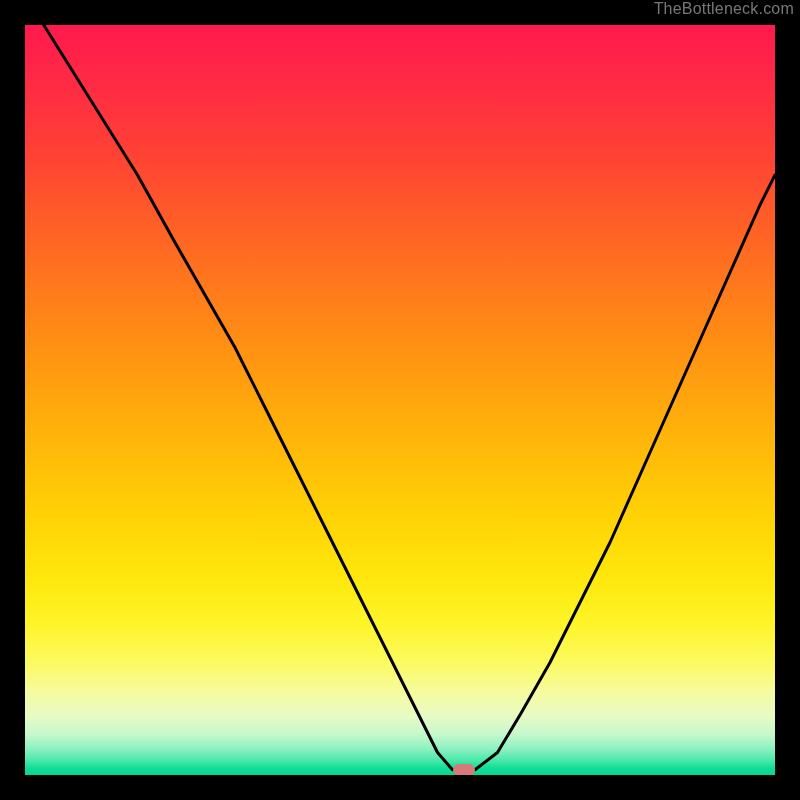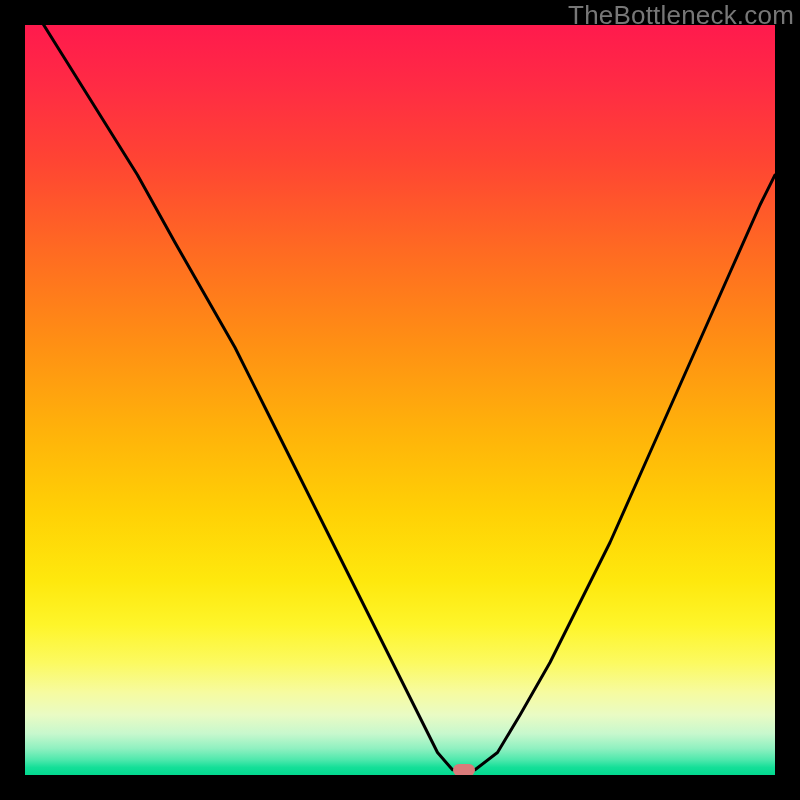--- a/index.html
+++ b/index.html
@@ -66,21 +66,21 @@
     border-radius: 6px;
     background: #d97a7a;
     transform: translate(-50%, -50%);
   }
   .watermark {
     position: absolute;
     top: 0;
     right: 6px;
     color: #777777;
     font-family: Arial, Helvetica, sans-serif;
-    font-size: 26px;
+    font-size: 16px;
     font-weight: 500;
     letter-spacing: 0.2px;
     user-select: none;
   }
 </style>
 </head>
 <body>
 
 <div class="frame">
 

